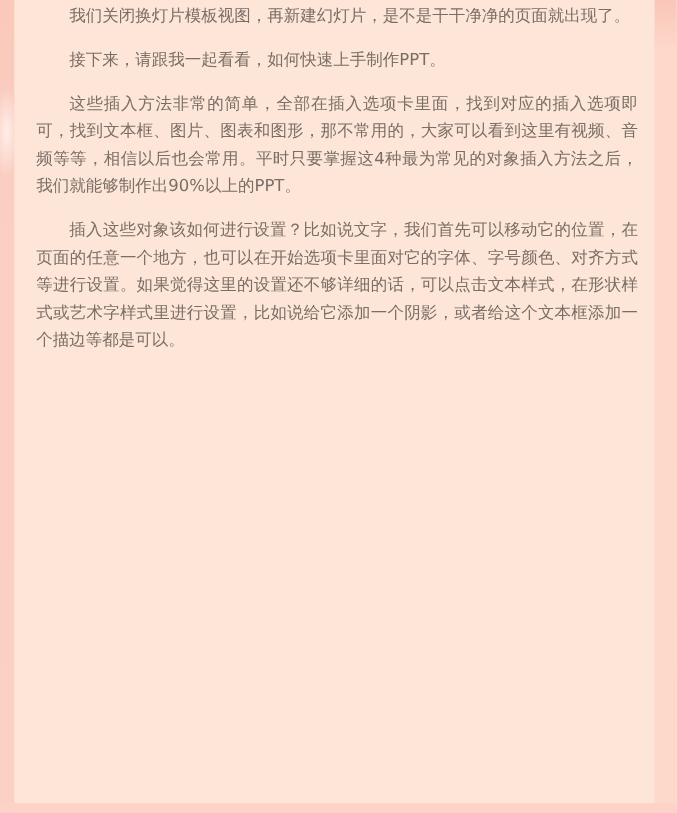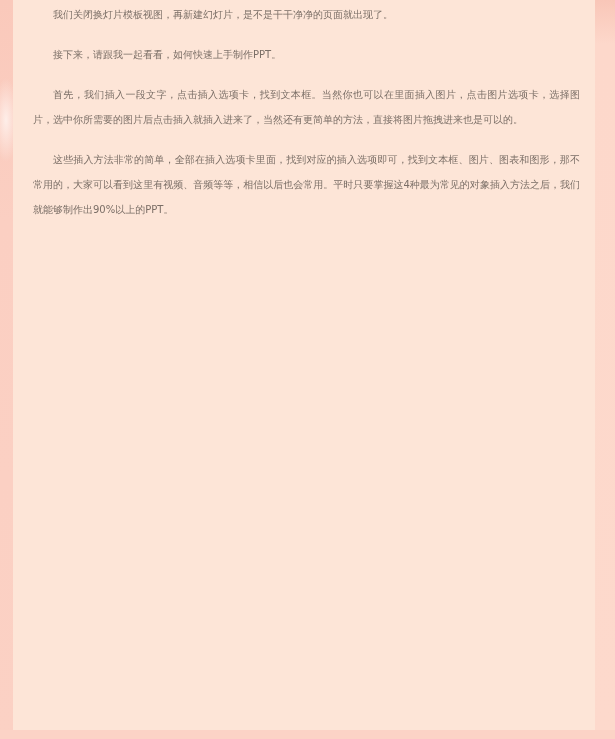--- a/index.html
+++ b/index.html
@@ -37,21 +37,21 @@
     left: 13px;
     top: 0;
     right: 20px;
     bottom: 9px;
     background: #fde5d7;
     box-sizing: border-box;
     padding: 2px 15px 4px 20px;
   }
   .page p {
     margin: 0 0 15px 0;
-    font-size: 10px;
+    font-size: 15px;
     line-height: 25px;
     color: #7a6e66;
     text-align: justify;
     text-justify: inter-ideograph;
     text-indent: 2em;
     word-break: break-all;
   }
   .page p:last-child {
     margin-bottom: 0;
   }
@@ -59,15 +59,15 @@
 </head>
 <body>
 
 <div class="margin-strip left-strip"></div>
 <div class="margin-strip right-strip"></div>
 <div class="margin-strip bottom-strip"></div>
 
 <div class="page">
   <p>我们关闭换灯片模板视图，再新建幻灯片，是不是干干净净的页面就出现了。</p>
   <p>接下来，请跟我一起看看，如何快速上手制作PPT。</p>
-  <p>首先，我们插入一段文字，点击插入选项卡，找到文本框。当然你也可以在里面插入图片，点击图片选项卡，选择图片，选中你所需要的图片后点击插入就插入进来了，当然还有更简单的方法，直接将图片拖拽进来也是可以的。</p>
   <p>这些插入方法非常的简单，全部在插入选项卡里面，找到对应的插入选项即可，找到文本框、图片、图表和图形，那不常用的，大家可以看到这里有视频、音频等等，相信以后也会常用。平时只要掌握这4种最为常见的对象插入方法之后，我们就能够制作出90%以上的PPT。</p>
+  <p>插入这些对象该如何进行设置？比如说文字，我们首先可以移动它的位置，在页面的任意一个地方，也可以在开始选项卡里面对它的字体、字号颜色、对齐方式等进行设置。如果觉得这里的设置还不够详细的话，可以点击文本样式，在形状样式或艺术字样式里进行设置，比如说给它添加一个阴影，或者给这个文本框添加一个描边等都是可以。</p>
 </div>
 
 </body></html>

